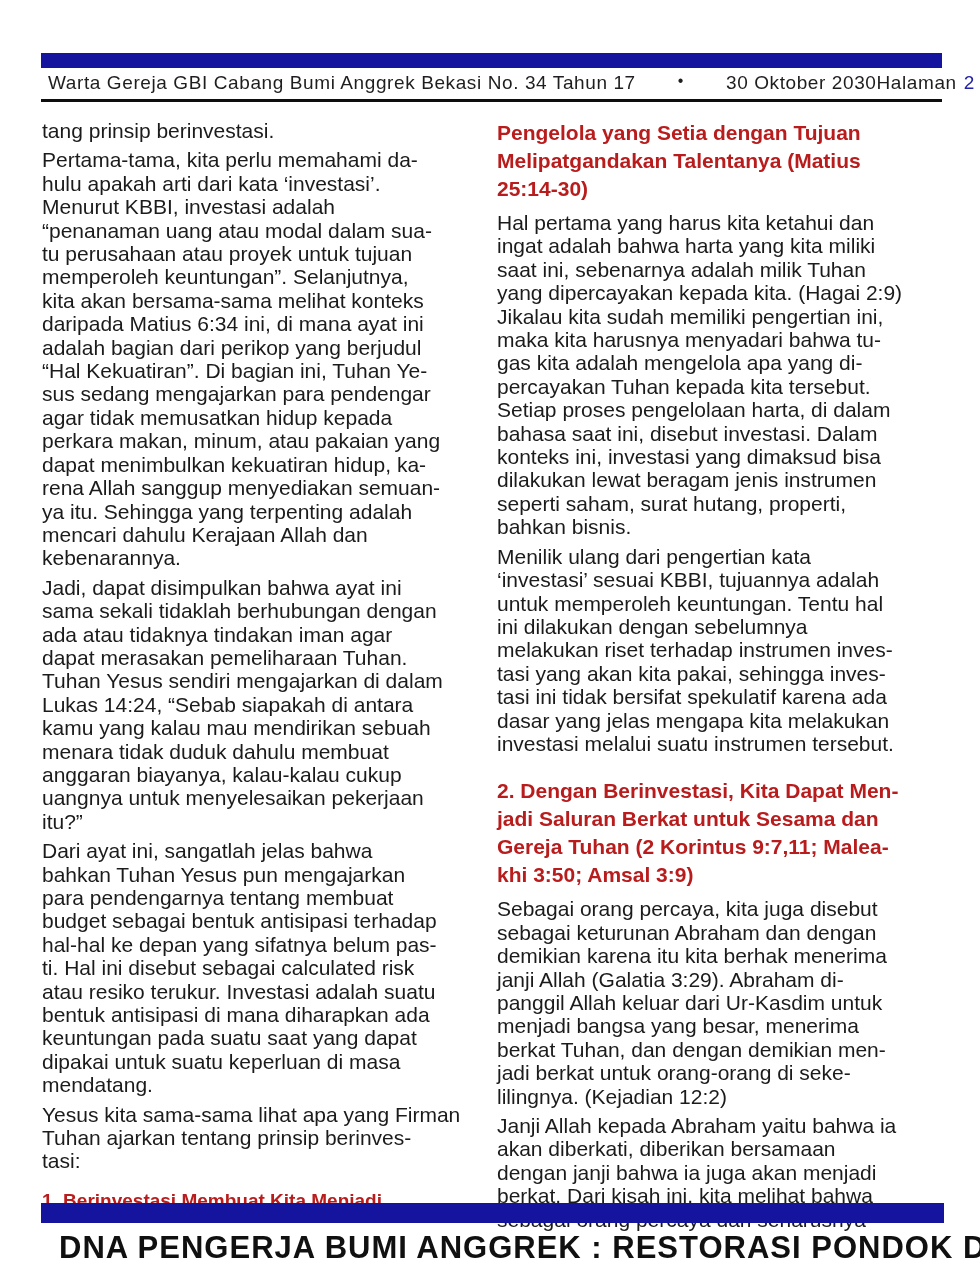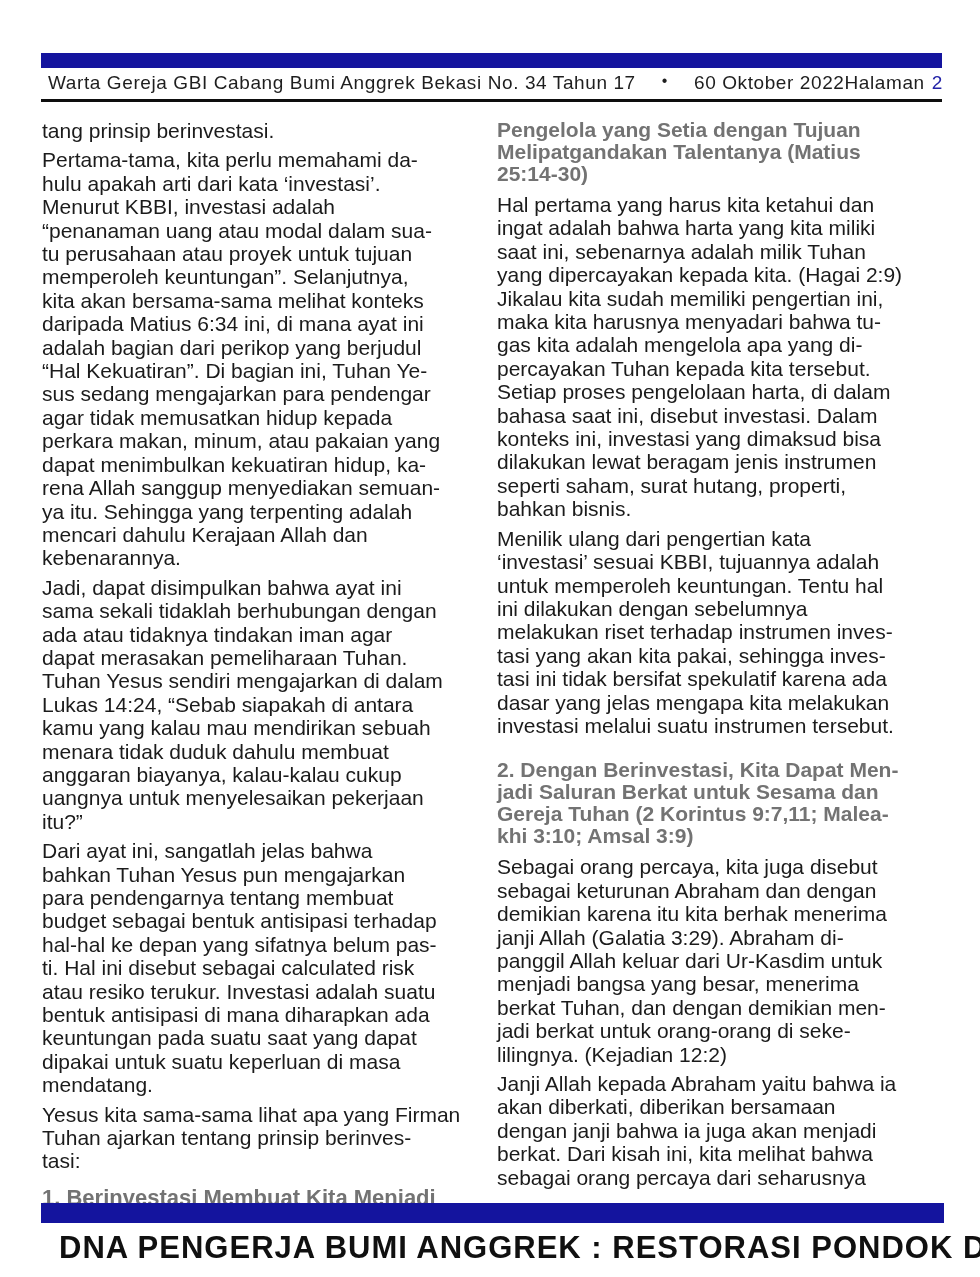--- a/index.html
+++ b/index.html
@@ -25,40 +25,40 @@
     display: flex;
     align-items: center;
     justify-content: space-between;
     border-bottom: 3px solid #0e0e0e;
     font-size: 19px;
     letter-spacing: 0.6px;
     color: #1e1e1e;
     box-sizing: border-box;
     padding: 0 4px 2px 7px;
   }
-  .header-left { display: flex; align-items: flex-start; gap: 26px; white-space: nowrap; }
+  .header-left { display: flex; align-items: flex-start; gap: 42px; white-space: nowrap; }
   .header-left .bullet { font-size: 16px; }
   .header-right { display: flex; align-items: flex-start; gap: 7px; white-space: nowrap; }
   .page-num { color: #2323A8; }
 
   .col { position: absolute; top: 108px; font-size: 21px; line-height: 23.4px; margin-top: 11px; }
   .col-left  { left: 42px;  width: 440px; }
   .col-right { left: 497px; width: 449px; }
 
   .para { white-space: pre-line; margin: 0 0 6px 0; }
   .col-heading {
     font-weight: bold;
-    color: #737373;
+    color: #b91c1c;
     white-space: pre-line;
     font-size: 21px;
-    line-height: 22px;
+    line-height: 28px;
   }
   .heading-top { margin: 0 0 8px 0; }
   .heading-mid { margin: 22px 0 8px 0; }
-  .heading-left-bottom { margin-top: 14px; font-size: 22px; }
+  .heading-left-bottom { margin-top: 14px; font-size: 19px; }
 
   .footbar {
     position: absolute;
     left: 41px; top: 1203px;
     width: 903px; height: 20px;
     background: #14149E;
   }
   .footer-text {
     position: absolute;
     left: 59px; top: 1230px;
@@ -73,21 +73,21 @@
 <body>
 
 <div class="page">
 
   <div class="topbar"></div>
 
   <div class="header-row">
     <div class="header-left">
       <span>Warta Gereja GBI Cabang Bumi Anggrek Bekasi No. 34  Tahun 17</span>
       <span class="bullet">•</span>
-      <span>60 Oktober 2022</span>
+      <span>30 Oktober 2030</span>
     </div>
     <div class="header-right">
       <span>Halaman</span>
       <span class="page-num">2</span>
     </div>
   </div>
 
   <div class="col col-left">
     <div class="para">tang prinsip berinvestasi.</div>
     <div class="para">Pertama-tama, kita perlu memahami da-
@@ -159,21 +159,21 @@
 untuk memperoleh keuntungan. Tentu hal
 ini dilakukan dengan sebelumnya
 melakukan riset terhadap instrumen inves-
 tasi yang akan kita pakai, sehingga inves-
 tasi ini tidak bersifat spekulatif karena ada
 dasar yang jelas mengapa kita melakukan
 investasi melalui suatu instrumen tersebut.</div>
     <div class="col-heading heading-mid">2. Dengan Berinvestasi, Kita Dapat Men-
 jadi Saluran Berkat untuk Sesama dan
 Gereja Tuhan (2 Korintus 9:7,11; Malea-
-khi 3:10; Amsal 3:9)</div>
+khi 3:50; Amsal 3:9)</div>
     <div class="para">Sebagai orang percaya, kita juga disebut
 sebagai keturunan Abraham dan dengan
 demikian karena itu kita berhak menerima
 janji Allah (Galatia 3:29). Abraham di-
 panggil Allah keluar dari Ur-Kasdim untuk
 menjadi bangsa yang besar, menerima
 berkat Tuhan, dan dengan demikian men-
 jadi berkat untuk orang-orang di seke-
 lilingnya. (Kejadian 12:2)</div>
     <div class="para">Janji Allah kepada Abraham yaitu bahwa ia

